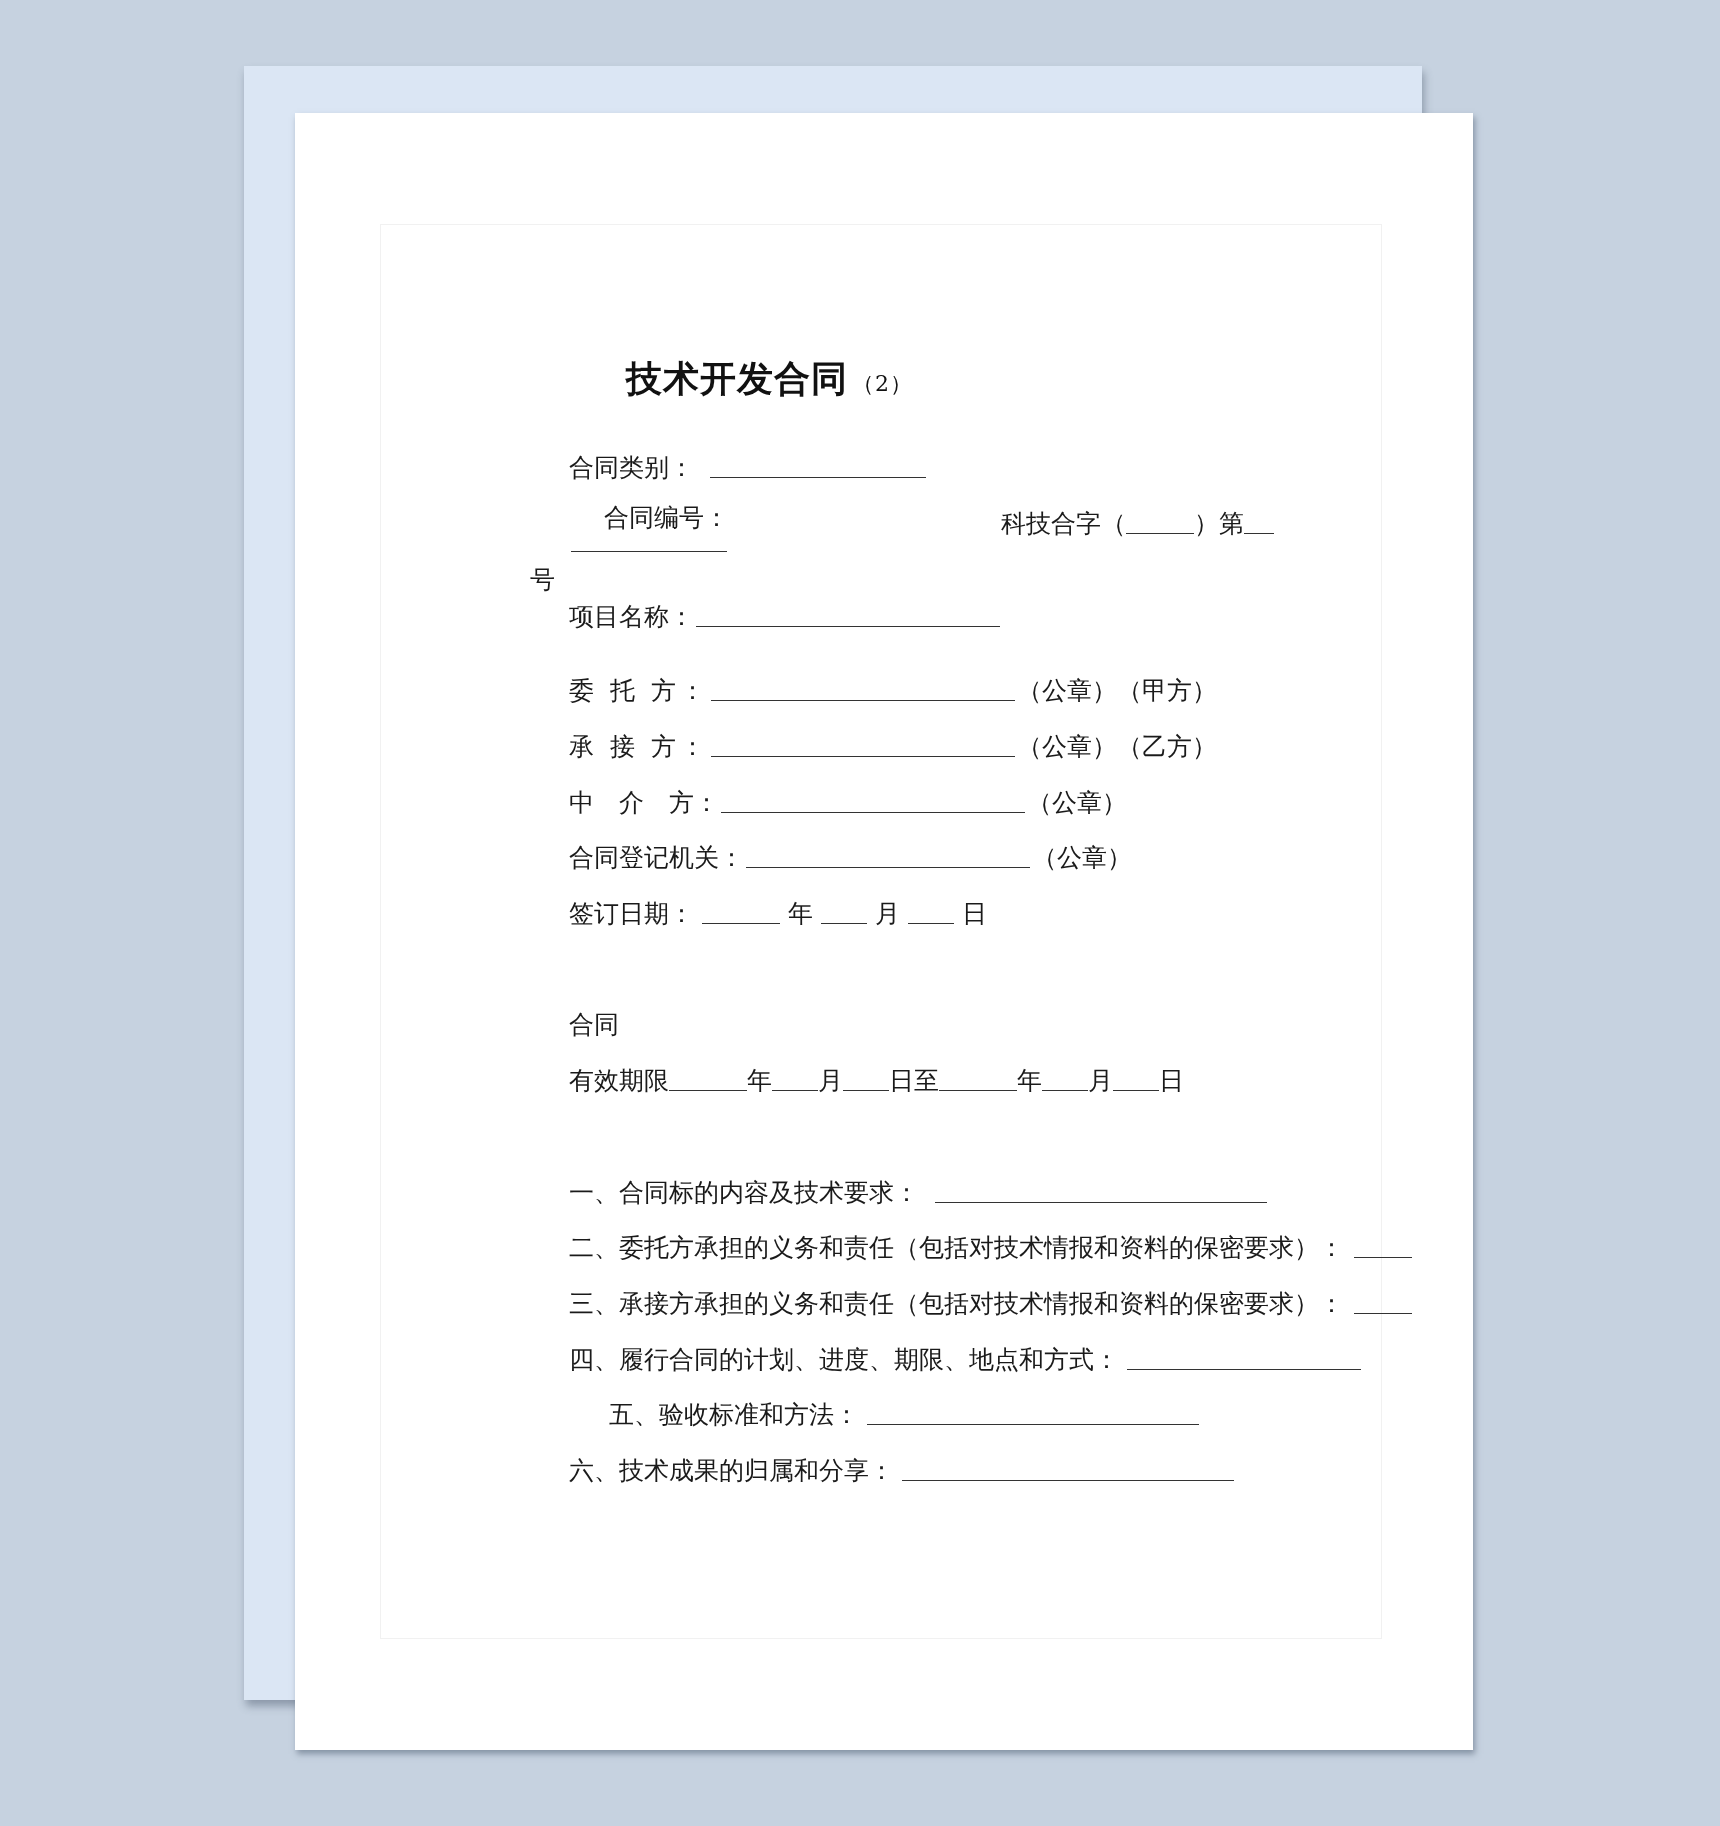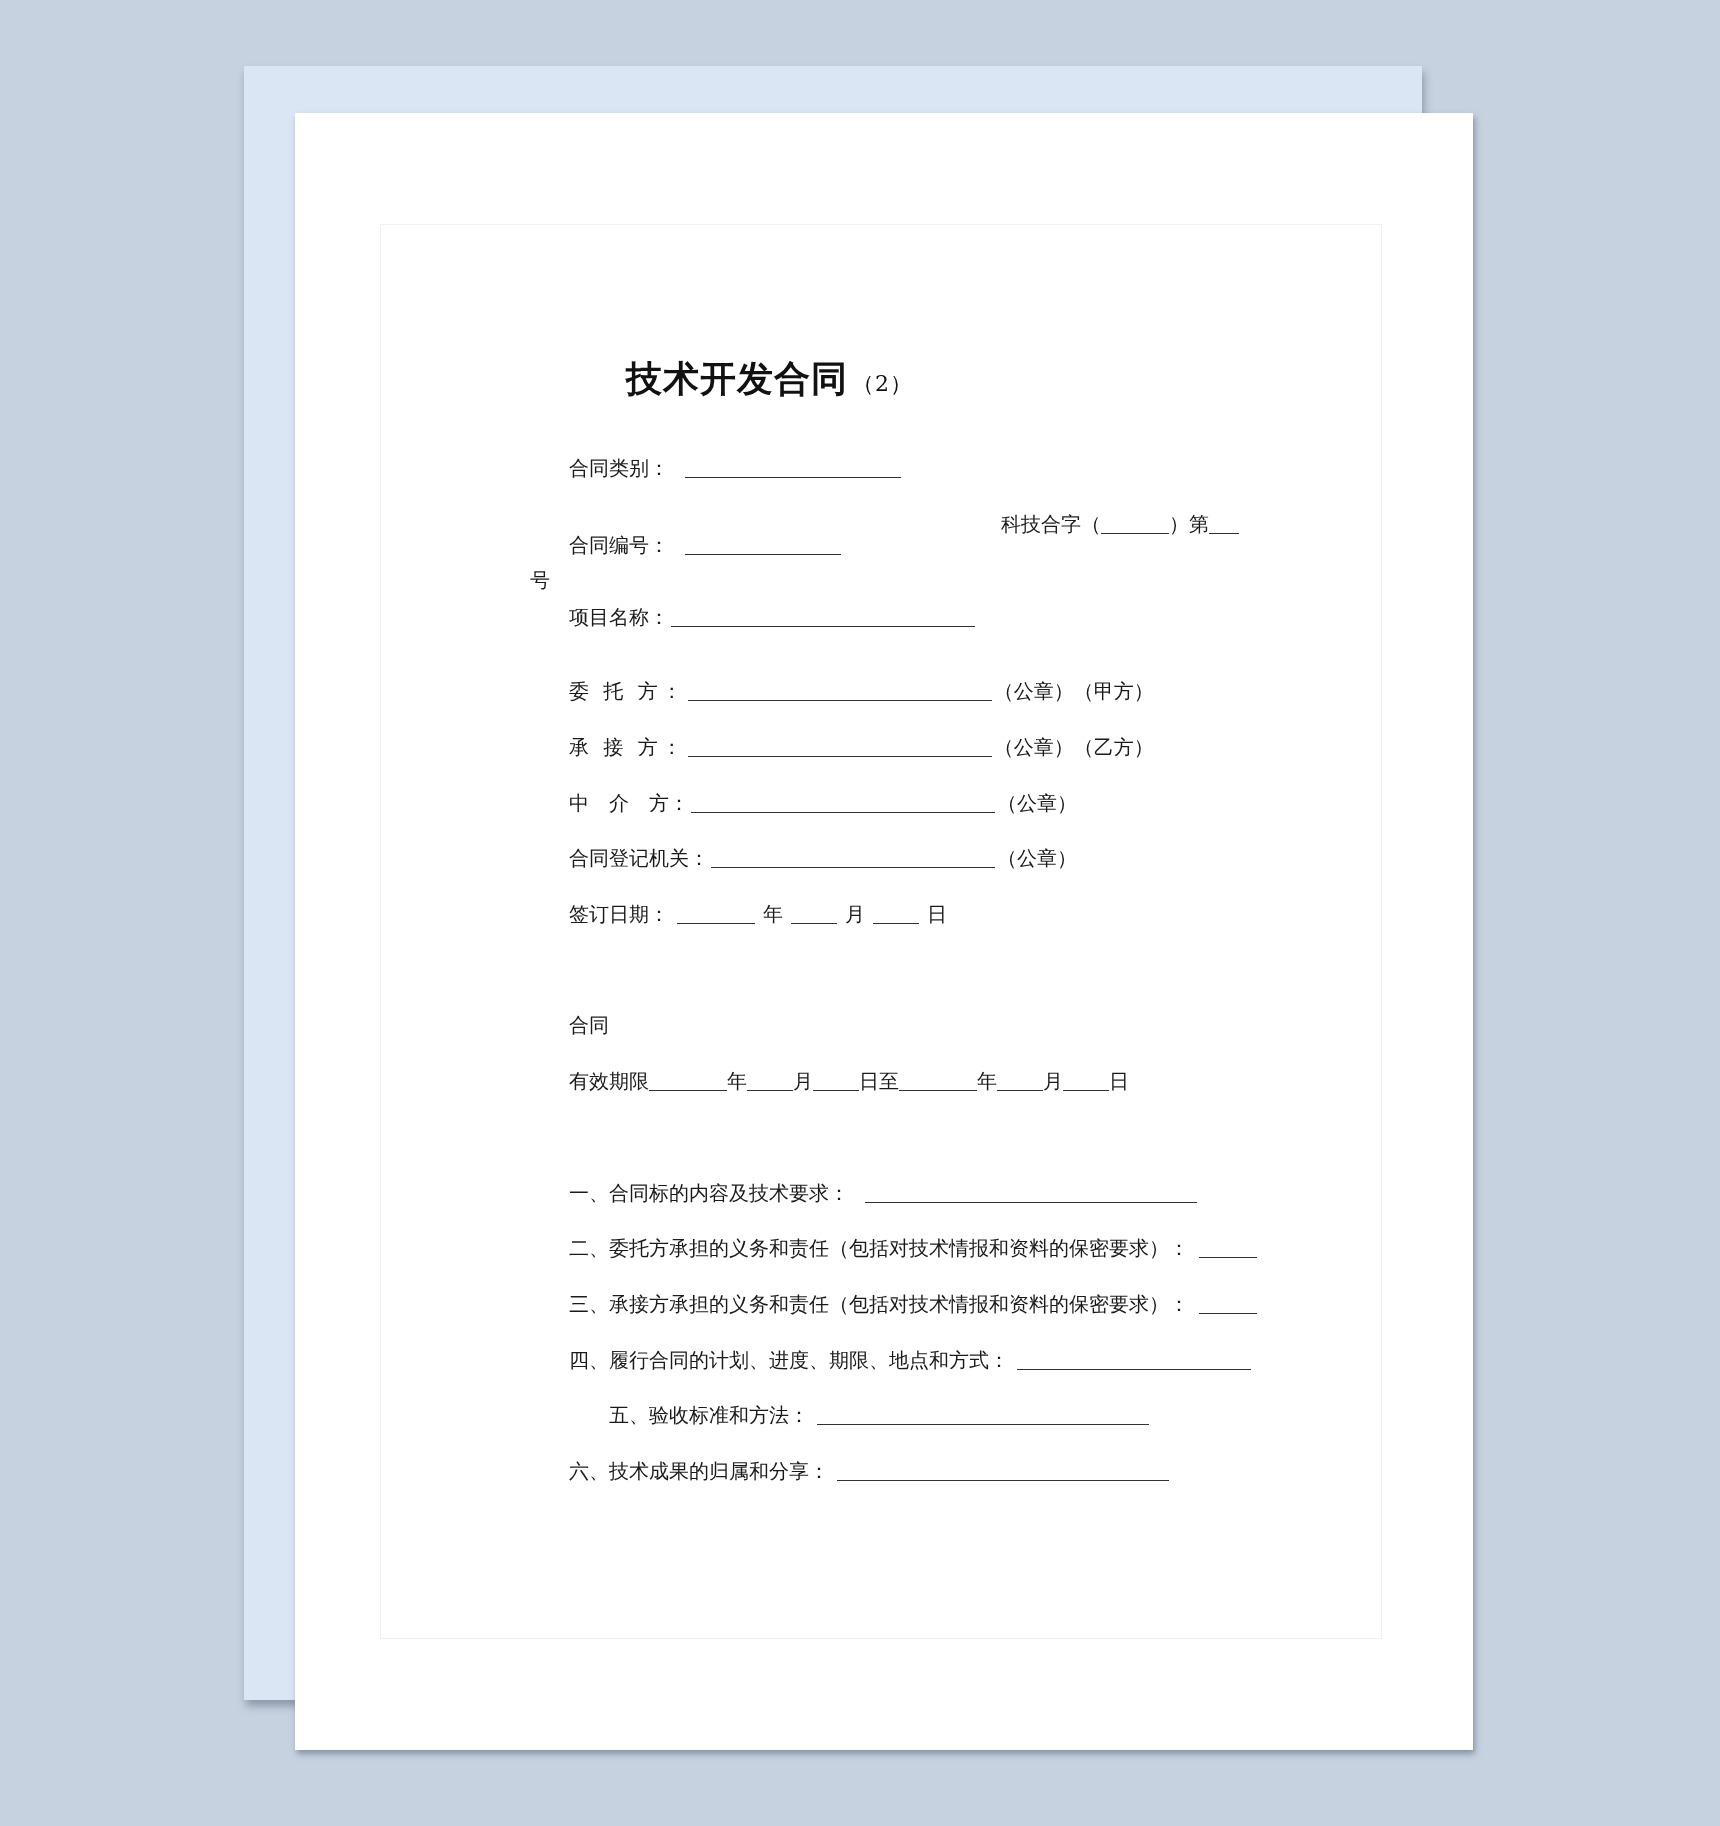--- a/index.html
+++ b/index.html
@@ -28,21 +28,21 @@
     }
     .title {
       position: absolute; left: 0; top: 355px; width: 1539px; text-align: center;
       font-family: "DejaVu Sans", "Liberation Sans", sans-serif;
       font-weight: bold; font-size: 36px; color: #111; letter-spacing: 1px;
     }
     .title .suffix {
       font-family: "DejaVu Serif", serif; font-weight: normal; font-size: 22px; margin-left: 4px;
     }
     .row {
-      position: absolute; left: 569px; font-size: 20px; line-height: 26px; white-space: nowrap;
+      position: absolute; left: 569px; font-size: 25px; line-height: 26px; white-space: nowrap;
       display: flex; align-items: flex-end;
     }
     .blank {
       display: inline-block; border-bottom: 1.6px solid #333; height: 20px; margin: 0 2px 3px 2px;
     }
     .gap { display: inline-block; }
     .spaced { letter-spacing: 8px; }
   </style>
 </head>
 <body>
@@ -54,21 +54,21 @@
 <div class="title">
   <span>技术开发合同</span><span class="suffix">（2）</span>
 </div>
 
 <div class="row" style="top:455px;">
   <span>合同类别：</span>
   <span class="gap" style="width:14px"></span>
   <span class="blank" style="width:216px"></span>
 </div>
 
-<div class="row" style="top:532px;">
+<div class="row" style="top:505px;flex-direction:column;">
   <span>合同编号：</span>
   <span class="gap" style="width:14px"></span>
   <span class="blank" style="width:156px"></span>
 </div>
 <div class="row" style="top:511px; left:1001px;">
   <span>科技合字（</span>
   <span class="blank" style="width:68px; margin:0 0 3px 0"></span>
   <span>）第</span>
   <span class="blank" style="width:30px; margin:0 0 3px 0"></span>
 </div>

